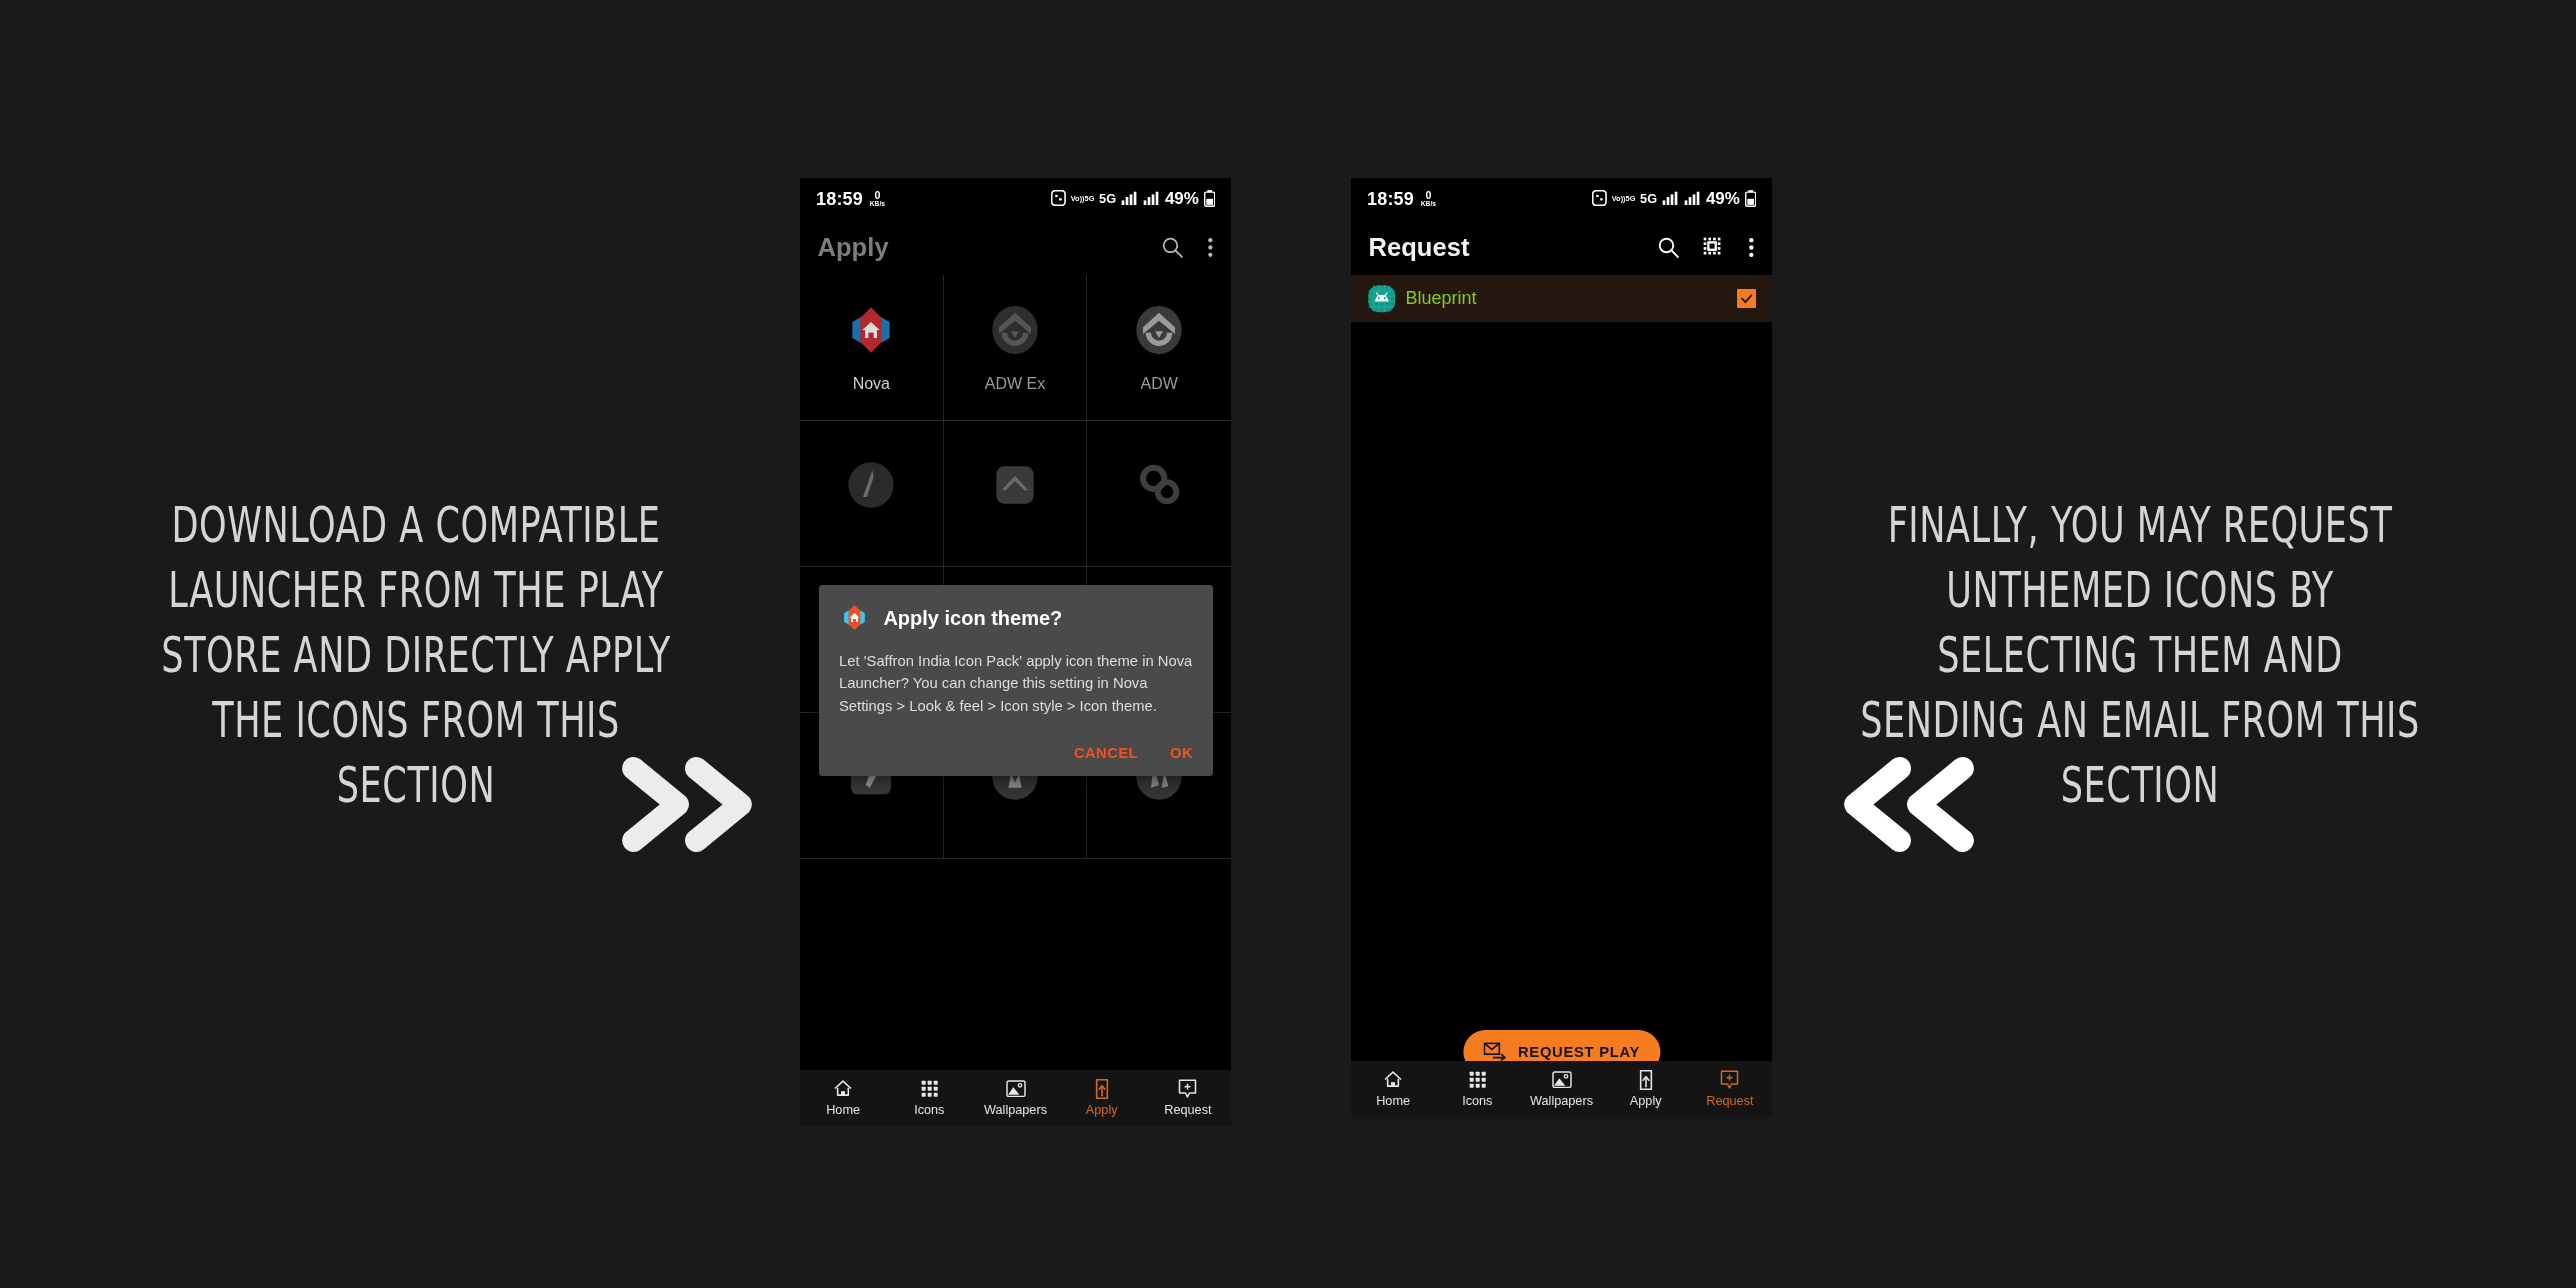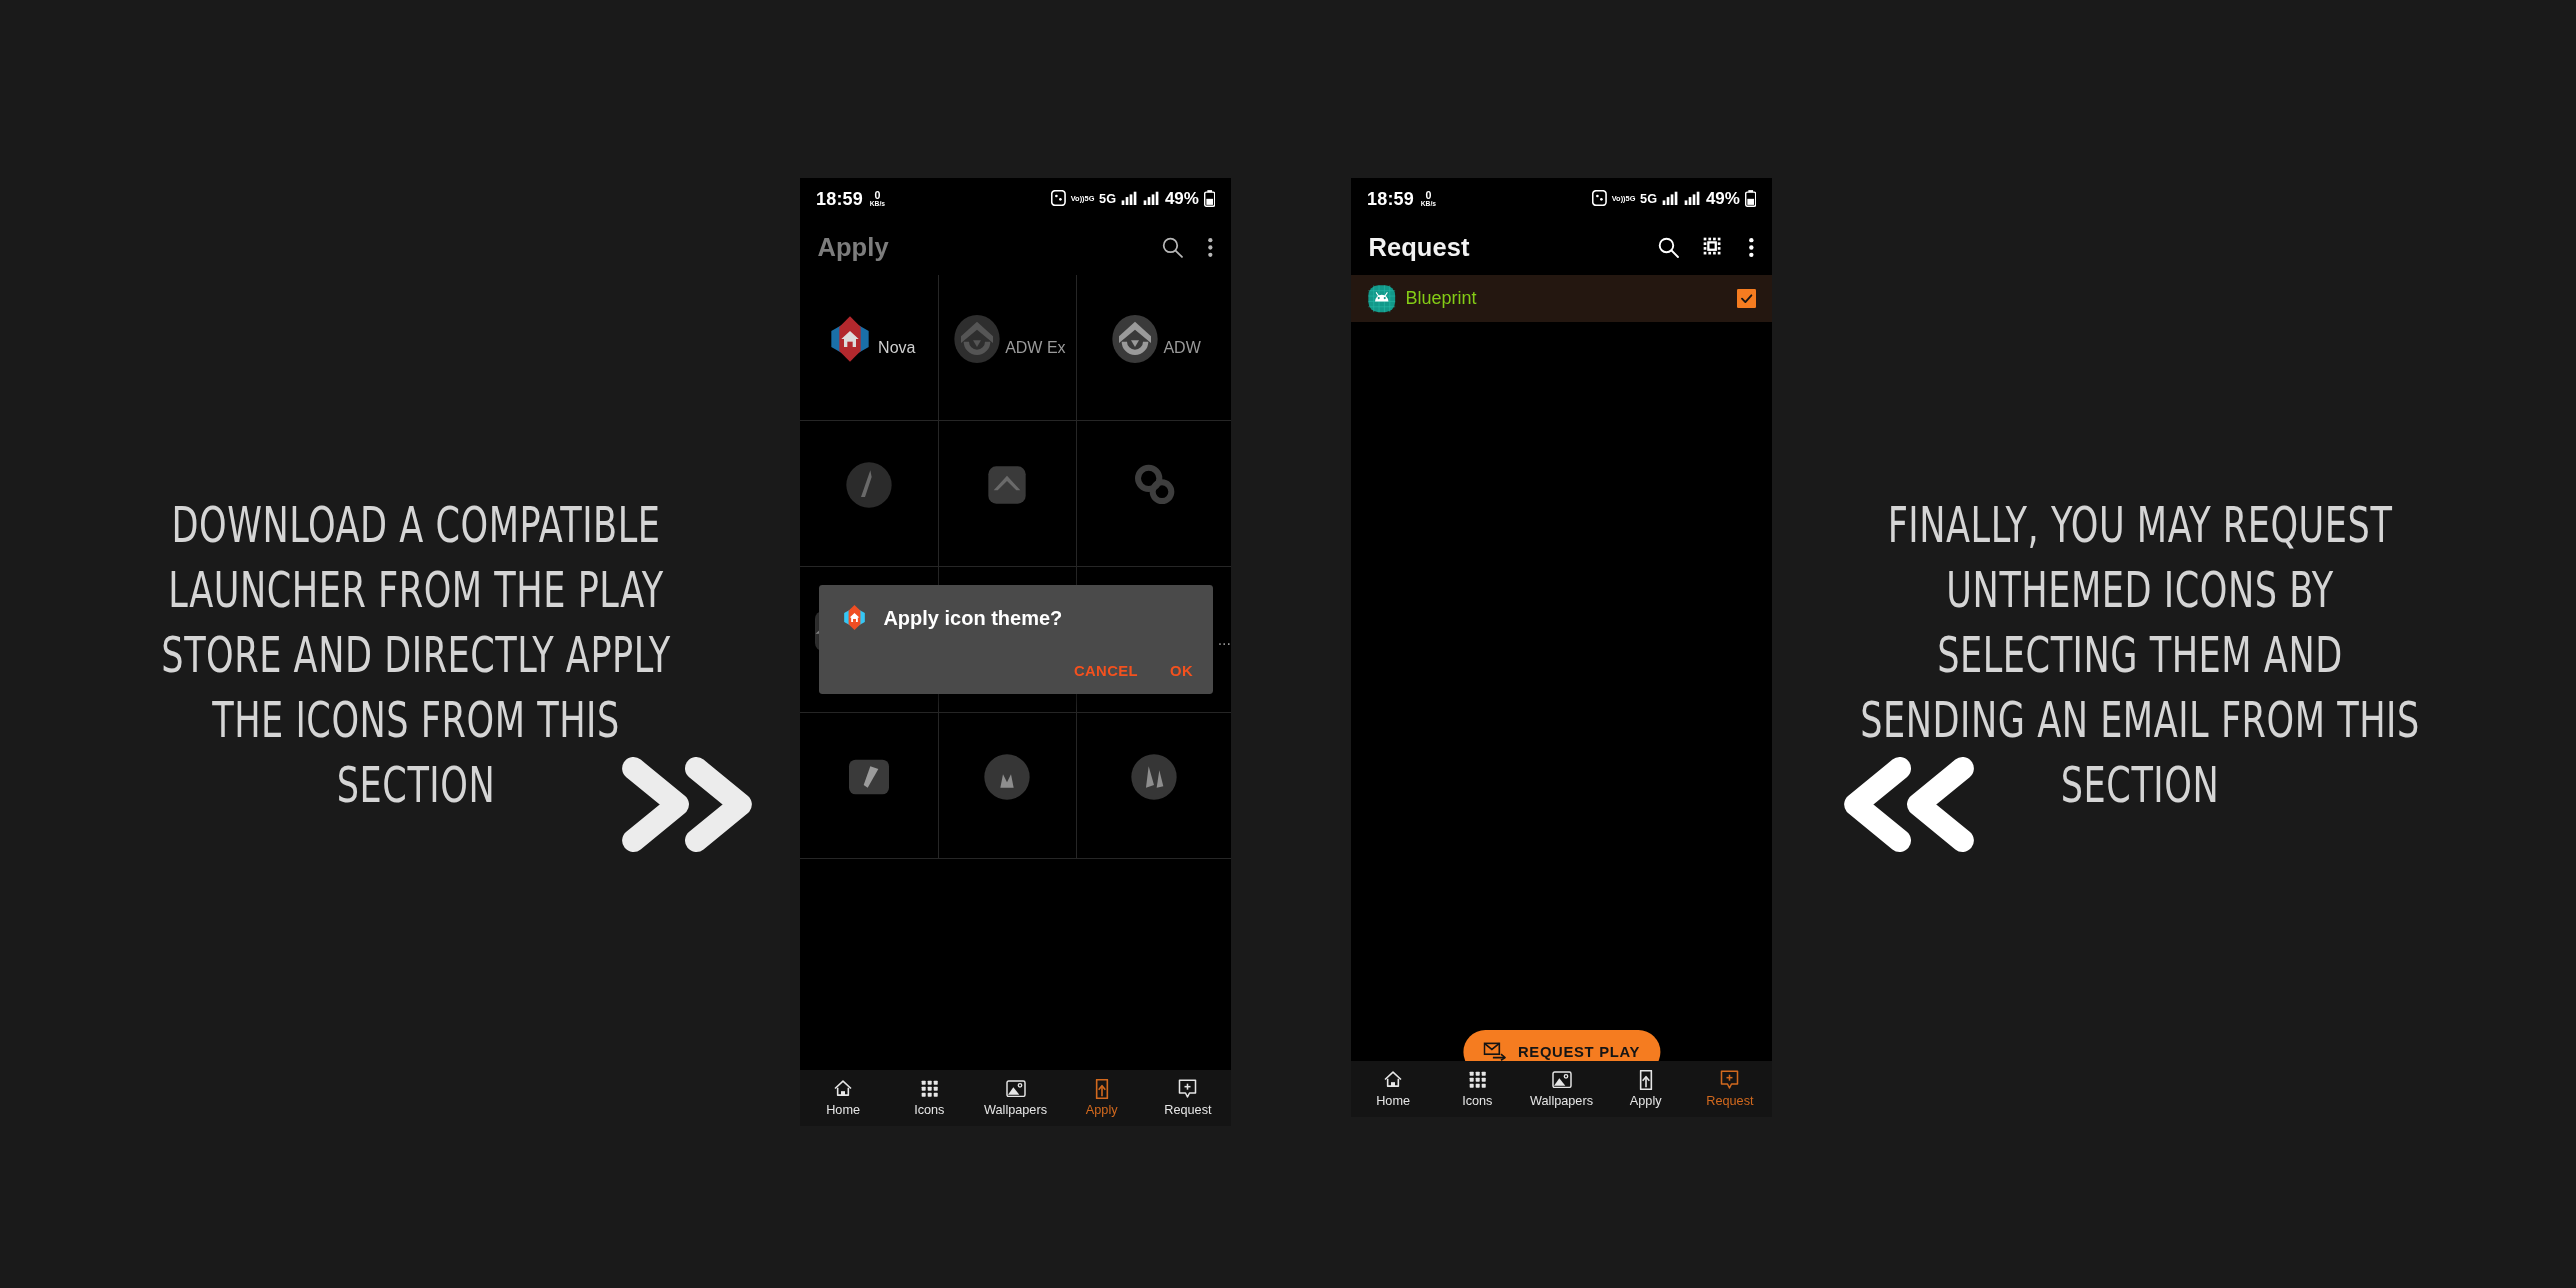--- a/index.html
+++ b/index.html
@@ -100,21 +100,21 @@
   .launcher-grid {
     display: grid;
     grid-template-columns: repeat(3, 1fr);
     position: relative;
   }
   .launcher-cell {
     height: 146px;
     border-right: 0.7px solid #262626;
     border-bottom: 0.7px solid #262626;
     display: flex;
-    flex-direction: row;
+    flex-direction: column;
     align-items: center;
     justify-content: center;
     box-sizing: border-box;
     position: relative;
   }
   .launcher-cell:nth-child(3n) { border-right: none; }
   .launcher-ico {
     width: 56px; height: 56px;
     display: flex; align-items: center; justify-content: center;
     margin-bottom: 17.4px;
@@ -461,20 +461,21 @@
       <span>
         <svg width="31" height="31" viewBox="0 0 84 84">
           <polygon points="42,14 70,30 70,54 42,70 14,54 14,30" fill="#35c6f4"></polygon>
           <polygon points="42,8 58,24 58,60 42,76 26,60 26,24" fill="#f04e23"></polygon>
           <path d="M42 30 L55 42 L51 42 L51 54 L33 54 L33 42 L29 42 Z" fill="#ffffff"></path>
           <rect x="38" y="46" width="8" height="8" fill="#f04e23"></rect>
         </svg>
       </span>
       <span class="dlg-title">Apply icon theme?</span>
     </div>
+    <div class="dlg-body">Let 'Saffron India Icon Pack' apply icon theme in Nova Launcher? You can change this setting in Nova Settings &gt; Look &amp; feel &gt; Icon style &gt; Icon theme.</div>
     <div class="dlg-actions">
       <span class="dlg-btn">CANCEL</span>
       <span class="dlg-btn">OK</span>
     </div>
   </div>
 
   <div class="bottomnav" style="position:absolute;bottom:0;left:0;right:0">
     <div class="nav-item">
       <span class="nav-icon">
         <svg width="20" height="19" viewBox="0 0 30 28">

